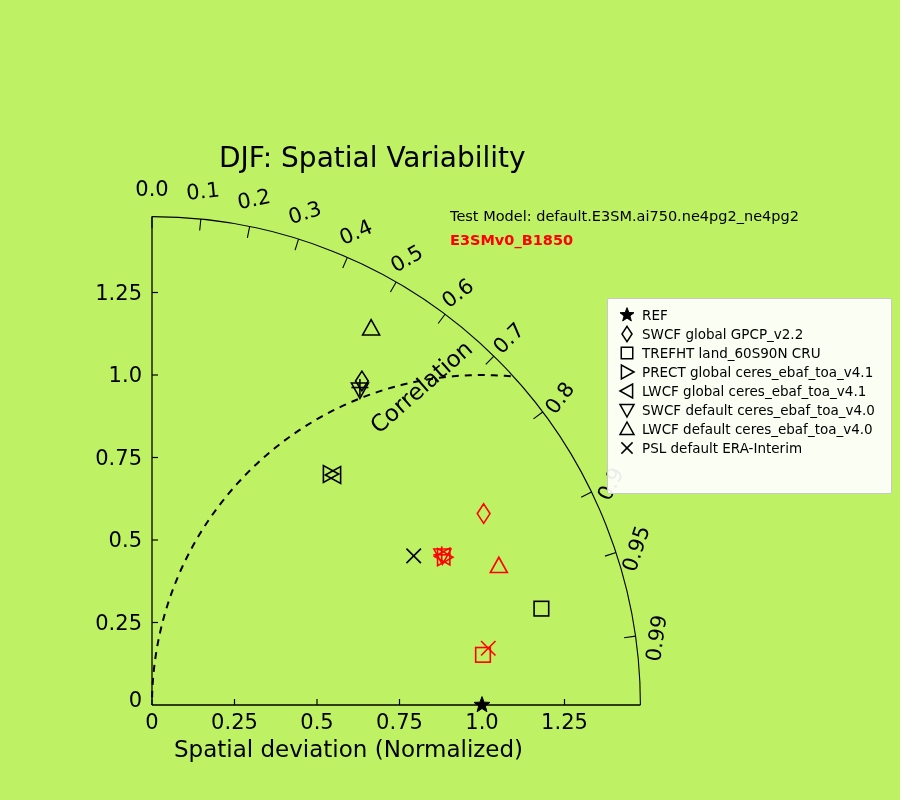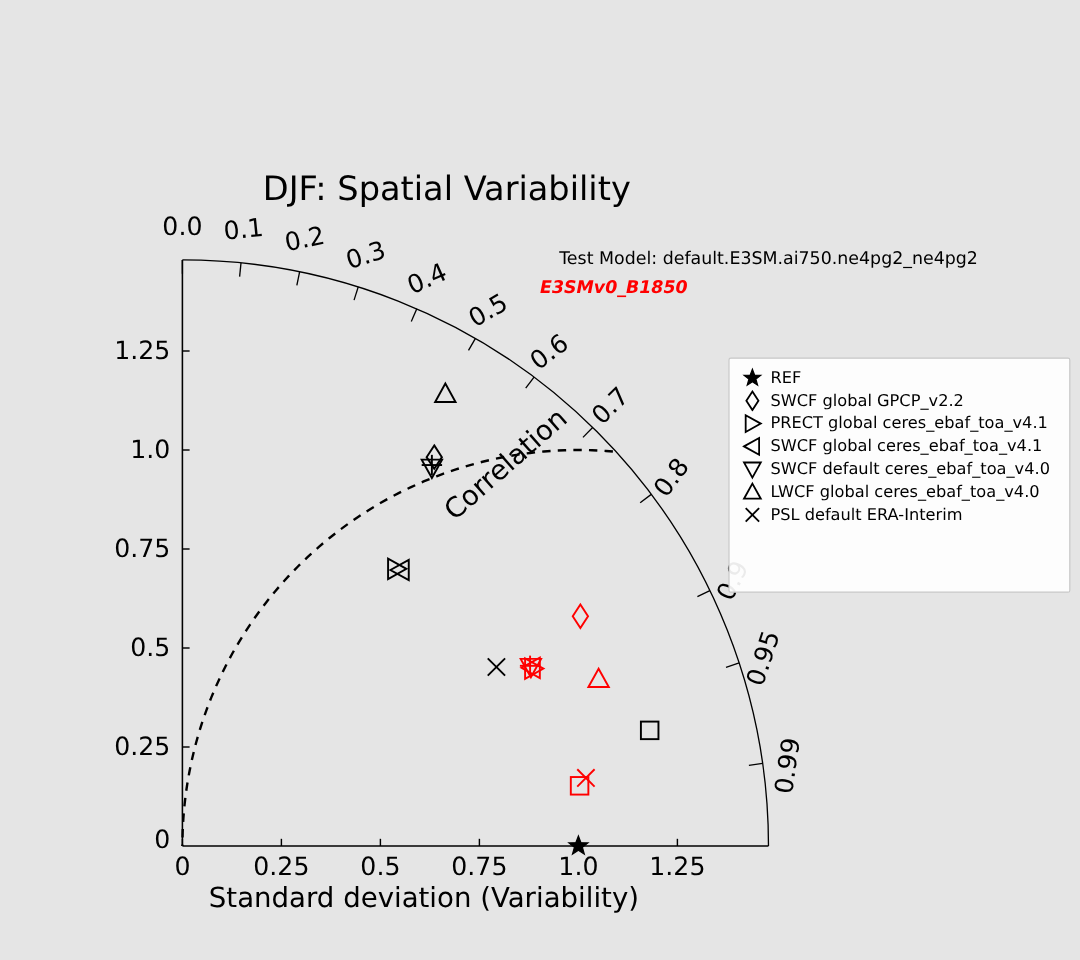--- a/index.html
+++ b/index.html
@@ -1,17 +1,17 @@
 <!DOCTYPE html>
 <html><head>
 <meta charset="utf-8">
 <style>
   html,body{margin:0;padding:0;background:#ffffff;}
   body{width:900px;height:800px;overflow:hidden;font-family:"DejaVu Sans","Liberation Sans",sans-serif;}
-  #root{position:relative;width:900px;height:800px;background:#e5e5e5;}
+  #root{position:relative;width:900px;height:800px;background:#bef264;}
   svg{display:block;}
   .legend-box{
     position:absolute;border:1px solid #c8c8c8;background:rgba(255,255,255,0.92);
     border-radius:2px;box-sizing:border-box;
   }
   .legend-row{display:flex;align-items:center;height:19px;}
   .legend-sym{width:30px;flex:0 0 30px;display:flex;align-items:center;justify-content:center;}
   .legend-txt{font-size:13.5px;color:#000;white-space:nowrap;font-family:"DejaVu Sans","Liberation Sans",sans-serif;}
   .note{position:absolute;font-size:14.5px;font-family:"DejaVu Sans","Liberation Sans",sans-serif;white-space:nowrap;}
   .note-test{color:#000;}
@@ -21,22 +21,22 @@
   .xlabel{position:absolute;font-size:23px;color:#000;white-space:nowrap;
           font-family:"DejaVu Sans","Liberation Sans",sans-serif;}
 </style>
 </head>
 <body>
 
 <div id="root">
 
   <div class="title" style="left:219px;top:141px;">DJF: Spatial Variability</div>
 
-  <div class="note note-test" style="left:450px;top:208px;margin-left:16px;">Test Model: default.E3SM.ai750.ne4pg2_ne4pg2</div>
-  <div class="note note-ref" style="left:450px;top:232px;font-style:italic;">E3SMv0_B1850</div>
+  <div class="note note-test" style="left:450px;top:208px;">Test Model: default.E3SM.ai750.ne4pg2_ne4pg2</div>
+  <div class="note note-ref" style="left:450px;top:232px;">E3SMv0_B1850</div>
 
   <svg id="plot" width="900" height="800">
       <path d="M 640.4 705 A 488.4 488.4 0 0 0 152 216.60000000000002" fill="none" stroke="#000" stroke-width="1.1"></path>
       <line x1="152" y1="705" x2="152" y2="216.60000000000002" stroke="#000" stroke-width="1.3"></line>
       <line x1="152" y1="705" x2="640.4" y2="705" stroke="#000" stroke-width="1.3"></line>
       <line x1="152" y1="705" x2="152" y2="699" stroke="#000" stroke-width="1.2"></line>
       <text x="152" y="729" font-size="21" fill="#000" text-anchor="middle" font-family="&quot;DejaVu Sans&quot;,&quot;Liberation Sans&quot;,sans-serif">0</text>
       <line x1="234.5" y1="705" x2="234.5" y2="699" stroke="#000" stroke-width="1.2"></line>
       <text x="234.5" y="729" font-size="21" fill="#000" text-anchor="middle" font-family="&quot;DejaVu Sans&quot;,&quot;Liberation Sans&quot;,sans-serif">0.25</text>
       <line x1="317" y1="705" x2="317" y2="699" stroke="#000" stroke-width="1.2"></line>
@@ -100,21 +100,21 @@
       <rect x="475.67999999999995" y="647.5300000000001" width="14.62" height="14.62" fill="none" stroke="#ff0000" stroke-width="1.6"></rect>
       <path d="M 452.88 557.16 L 437.58 548.66 L 437.58 565.66 Z" fill="none" stroke="#ff0000" stroke-width="1.6"></path>
       <path d="M 434.56 556.5 L 449.86 548 L 449.86 565 Z" fill="none" stroke="#ff0000" stroke-width="1.6"></path>
       <path d="M 442.4 564.34 L 450.9 549.0400000000001 L 433.9 549.0400000000001 Z" fill="none" stroke="#ff0000" stroke-width="1.6"></path>
       <path d="M 498.83 557.24 L 507.33 572.54 L 490.33 572.54 Z" fill="none" stroke="#ff0000" stroke-width="1.6"></path>
       <line x1="481.04499999999996" y1="641.015" x2="495.495" y2="655.465" stroke="#ff0000" stroke-width="1.6"></line>
       <line x1="495.495" y1="641.015" x2="481.04499999999996" y2="655.465" stroke="#ff0000" stroke-width="1.6"></line>
       <path d="M482 696.6 L484.0690040880695 702.1522601798002 L489.98887473687927 702.4042572472505 L485.34771893735893 706.0877398201998 L486.9373961192568 711.7957427527496 L482 708.52 L477.0626038807432 711.7957427527496 L478.65228106264107 706.0877398201998 L474.01112526312073 702.4042572472505 L479.9309959119305 702.1522601798002 Z" fill="#000000" stroke="#000000" stroke-width="1"></path>
     </svg>
 
-  <div class="xlabel" style="left:174px;top:736px;">Standard deviation (Variability)</div>
+  <div class="xlabel" style="left:174px;top:736px;">Spatial deviation (Normalized)</div>
 
   <div class="legend-box" style="left:607px;top:298px;width:285px;height:196px;padding:6px 4px 16px 4px;">
       <div class="legend-row">
         <span class="legend-sym">
           <svg width="22" height="18">
             <path d="M11 1.6499999999999995 L12.810378577060817 6.508227657325161 L17.99026539476938 6.7287250913441365 L13.929254070189073 9.951772342674838 L15.320221604349678 14.946274908655864 L11 12.08 L6.679778395650323 14.946274908655864 L8.070745929810927 9.951772342674838 L4.00973460523062 6.728725091344137 L9.189621422939183 6.508227657325162 Z" fill="#000" stroke="#000" stroke-width="1"></path>
           </svg>
         </span>
         <span class="legend-txt">REF</span>
       </div>
@@ -122,48 +122,56 @@
         <span class="legend-sym">
           <svg width="22" height="18">
             <path d="M 11 1.299999999999999 L 16.04 9 L 11 16.700000000000003 L 5.96 9 Z" fill="none" stroke="#000" stroke-width="1.5"></path>
           </svg>
         </span>
         <span class="legend-txt">SWCF global GPCP_v2.2</span>
       </div>
       <div class="legend-row">
         <span class="legend-sym">
           <svg width="22" height="18">
+            <rect x="5.260000000000001" y="3.2600000000000007" width="11.479999999999999" height="11.479999999999999" fill="none" stroke="#000" stroke-width="1.5"></rect>
+          </svg>
+        </span>
+        <span class="legend-txt">TREFHT land_60S90N CRU</span>
+      </div>
+      <div class="legend-row">
+        <span class="legend-sym">
+          <svg width="22" height="18">
             <path d="M 18 9 L 5.3999999999999995 2 L 5.3999999999999995 16 Z" fill="none" stroke="#000" stroke-width="1.5"></path>
           </svg>
         </span>
         <span class="legend-txt">PRECT global ceres_ebaf_toa_v4.1</span>
       </div>
       <div class="legend-row">
         <span class="legend-sym">
           <svg width="22" height="18">
             <path d="M 4 9 L 16.6 2 L 16.6 16 Z" fill="none" stroke="#000" stroke-width="1.5"></path>
           </svg>
         </span>
-        <span class="legend-txt">SWCF global ceres_ebaf_toa_v4.1</span>
+        <span class="legend-txt">LWCF global ceres_ebaf_toa_v4.1</span>
       </div>
       <div class="legend-row">
         <span class="legend-sym">
           <svg width="22" height="18">
             <path d="M 11 16 L 18 3.3999999999999995 L 4 3.3999999999999995 Z" fill="none" stroke="#000" stroke-width="1.5"></path>
           </svg>
         </span>
         <span class="legend-txt">SWCF default ceres_ebaf_toa_v4.0</span>
       </div>
       <div class="legend-row">
         <span class="legend-sym">
           <svg width="22" height="18">
             <path d="M 11 2 L 18 14.600000000000001 L 4 14.600000000000001 Z" fill="none" stroke="#000" stroke-width="1.5"></path>
           </svg>
         </span>
-        <span class="legend-txt">LWCF global ceres_ebaf_toa_v4.0</span>
+        <span class="legend-txt">LWCF default ceres_ebaf_toa_v4.0</span>
       </div>
       <div class="legend-row">
         <span class="legend-sym">
           <svg width="22" height="18">
             <line x1="5.3999999999999995" y1="3.3999999999999995" x2="16.6" y2="14.600000000000001" stroke="#000" stroke-width="1.5"></line>
             <line x1="16.6" y1="3.3999999999999995" x2="5.3999999999999995" y2="14.600000000000001" stroke="#000" stroke-width="1.5"></line>
           </svg>
         </span>
         <span class="legend-txt">PSL default ERA-Interim</span>
       </div>

